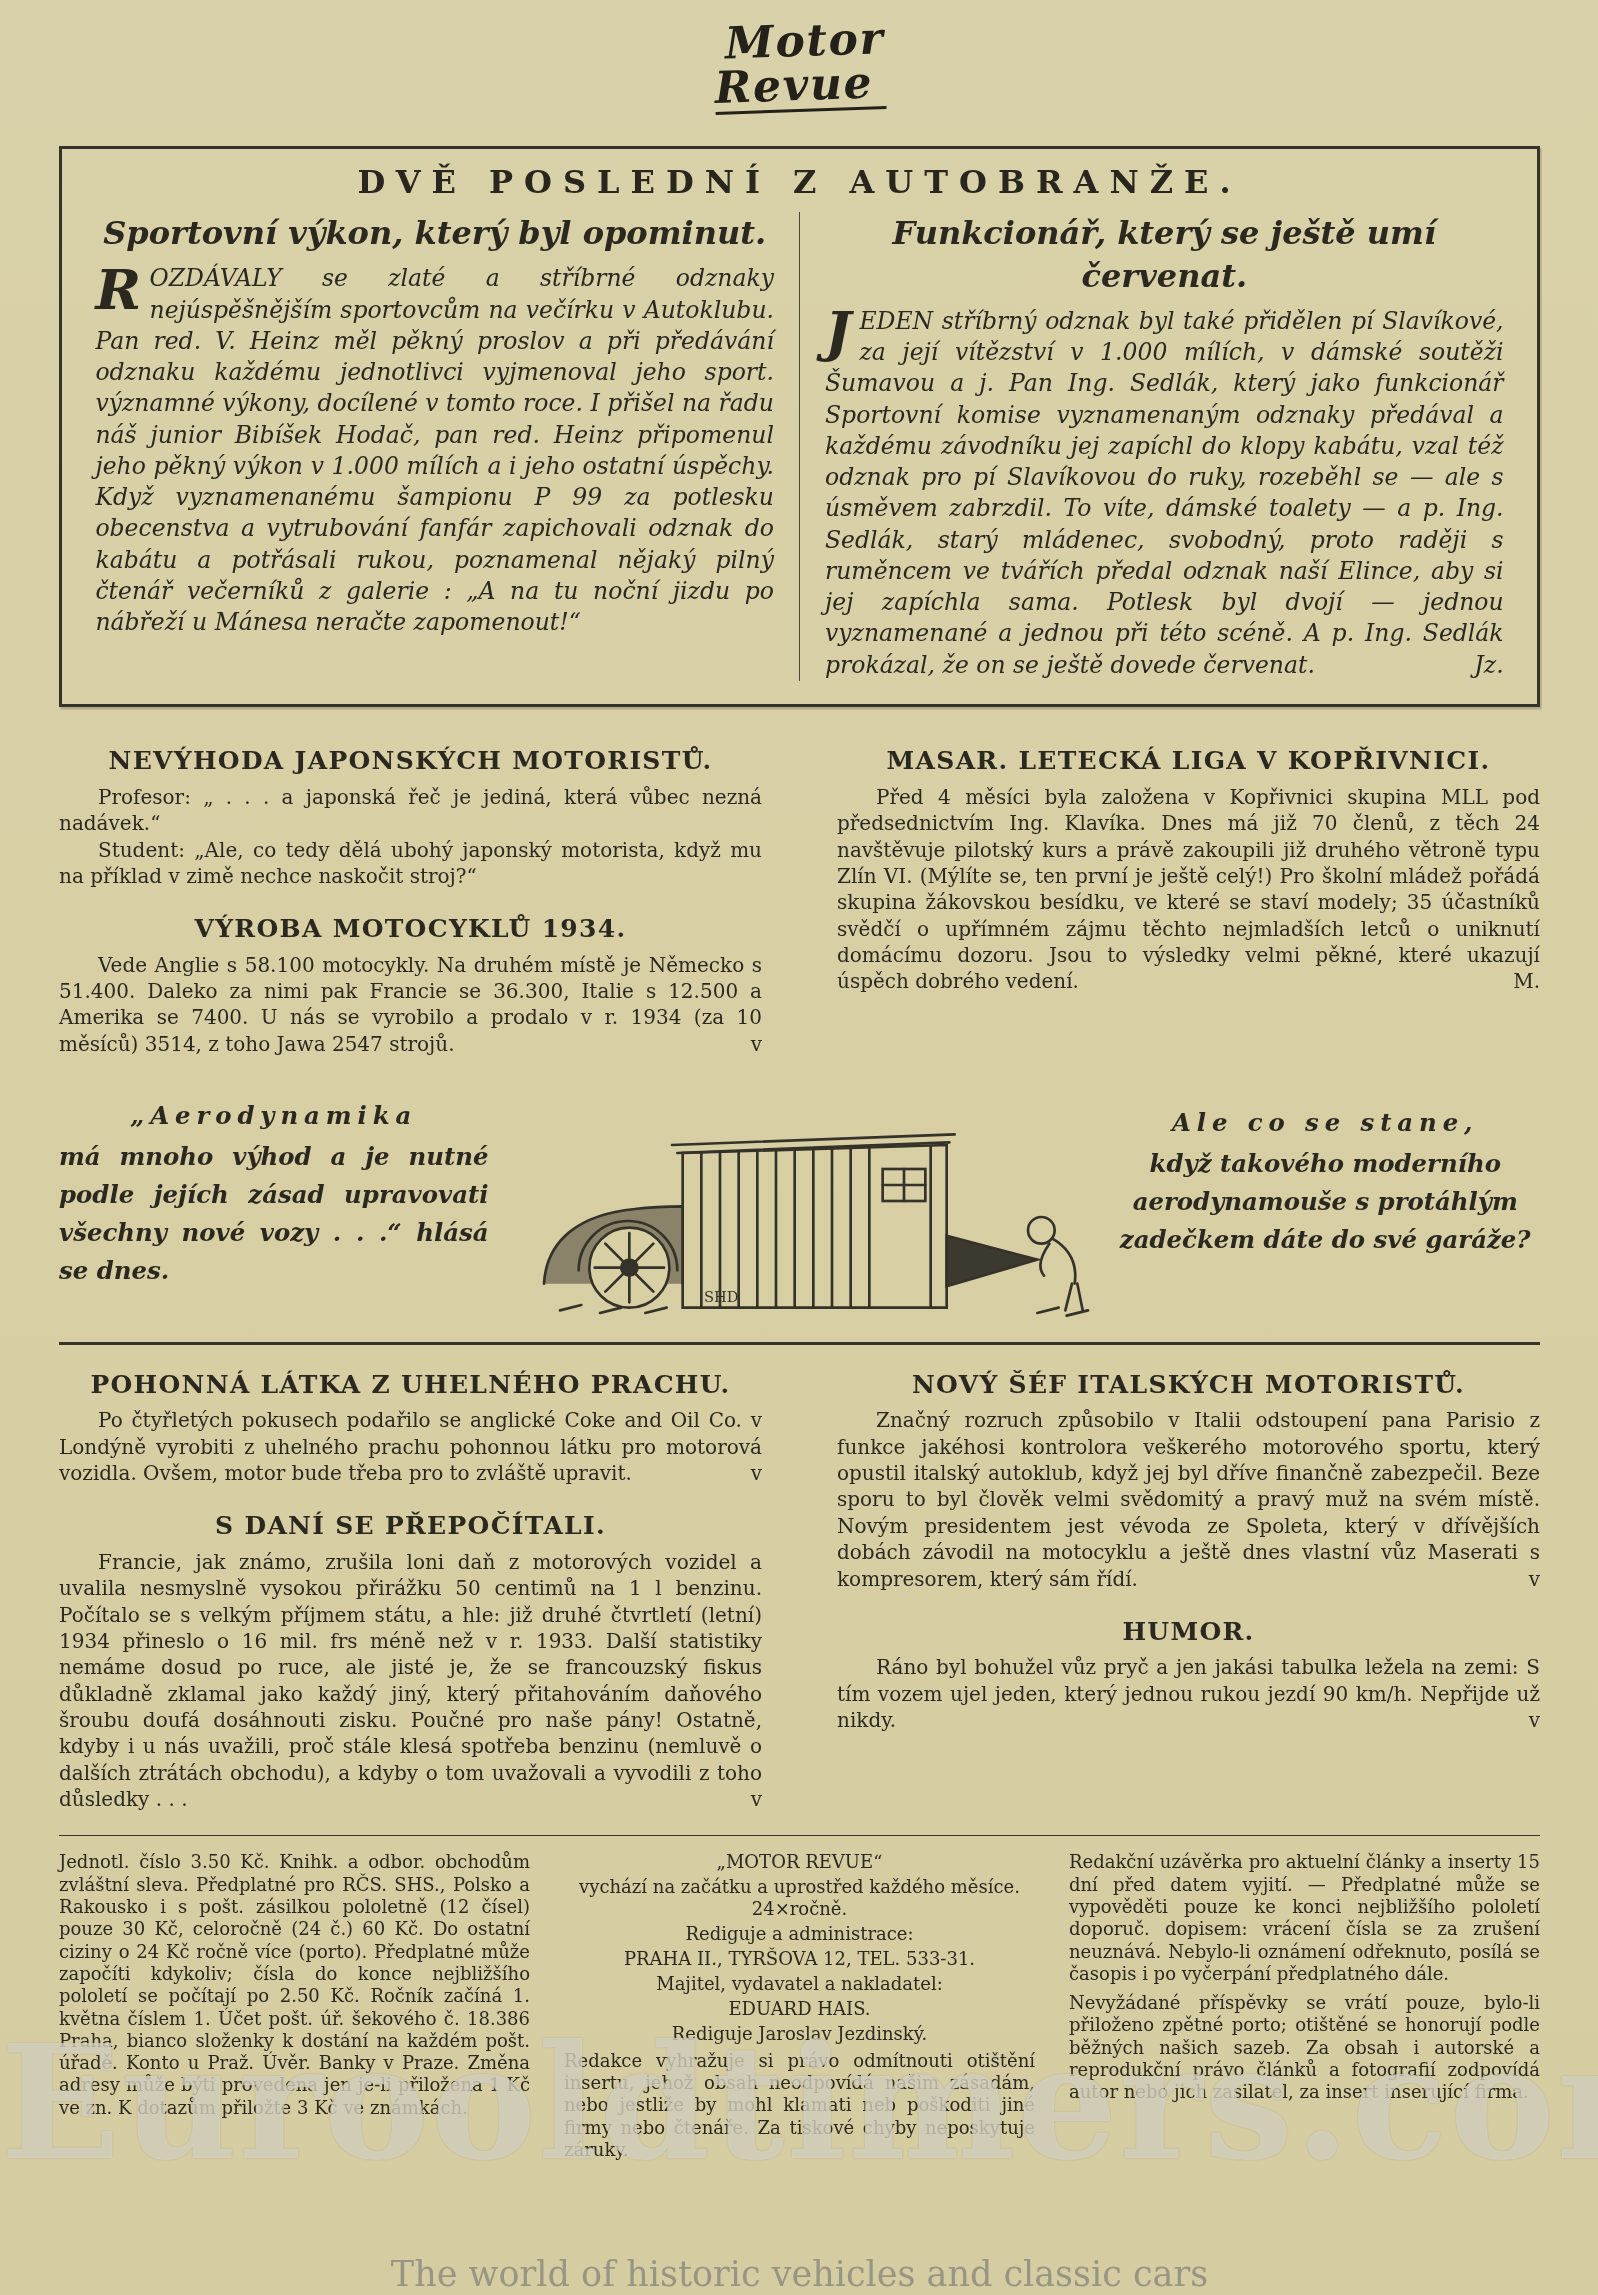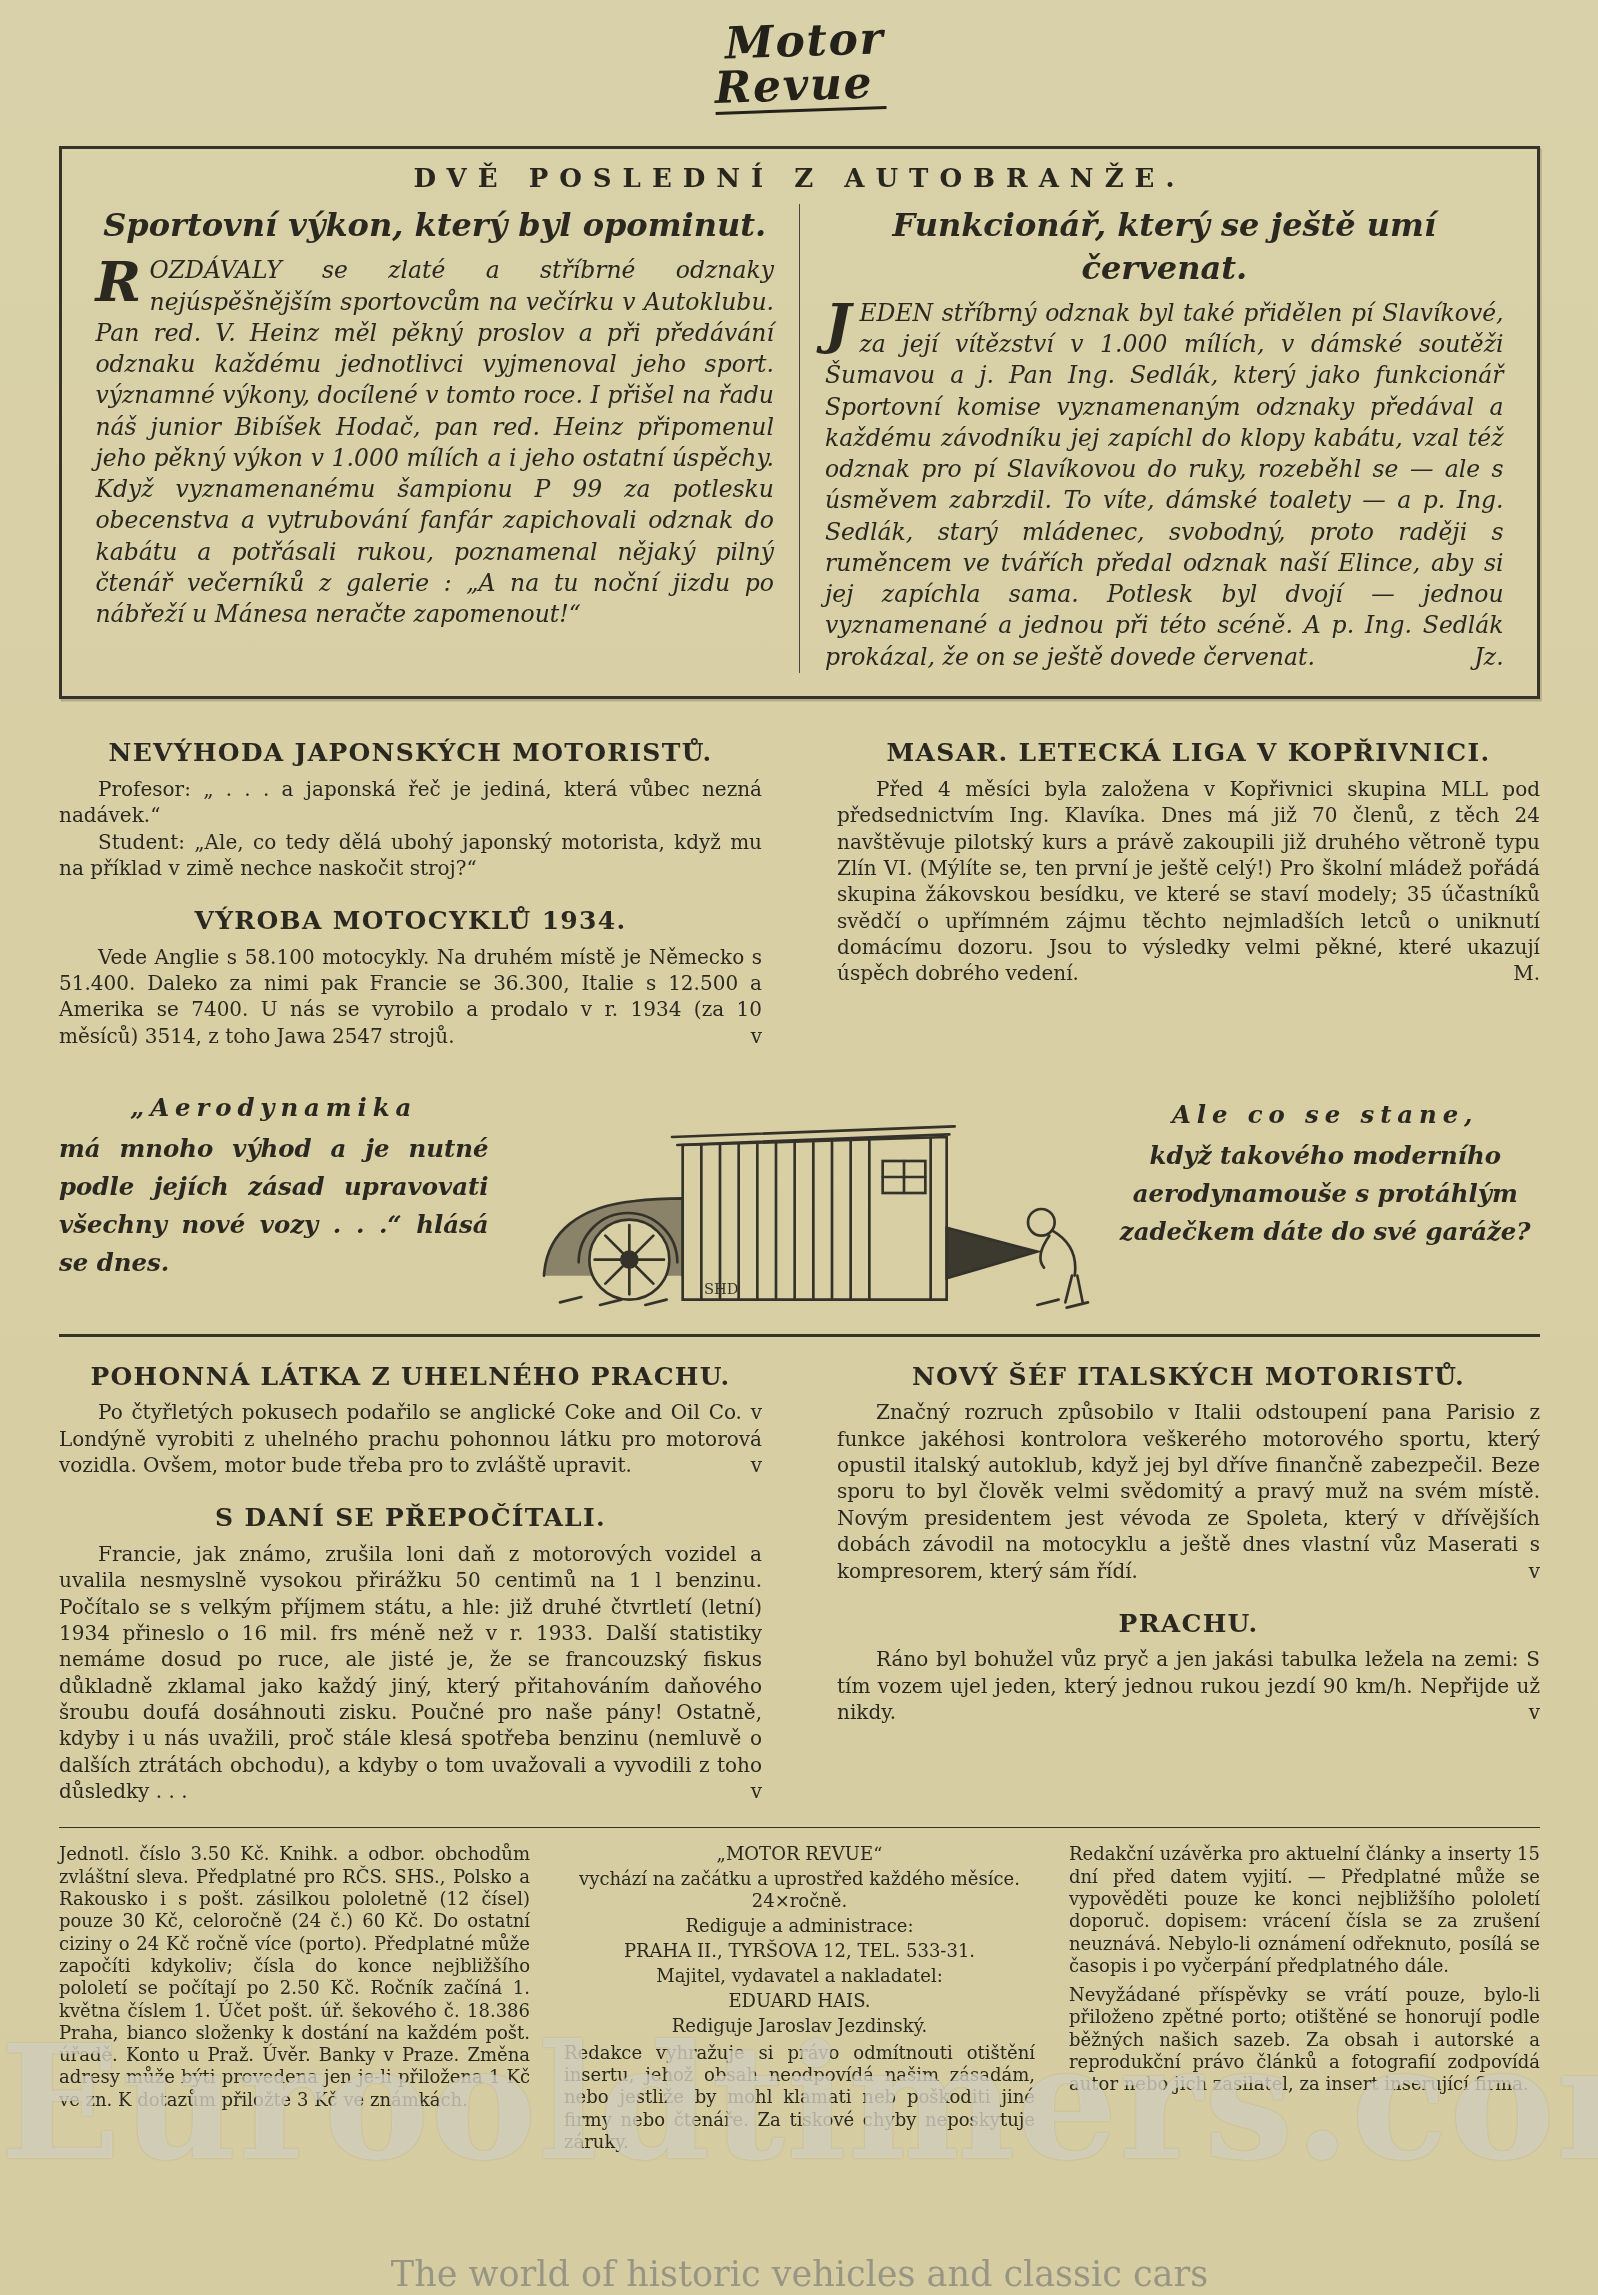--- a/index.html
+++ b/index.html
@@ -16,21 +16,21 @@
   
   .logo{padding-top:18.5px;text-align:center;line-height:1}
   .logo-inner{display:inline-block;transform:rotate(-2deg);text-align:left}
   .logo-l1,.logo-l2{font-style:italic;font-weight:bold;font-size:44px;letter-spacing:1.7px;color:#23211a}
   .logo-l1{margin-left:11.8px}
   .logo-l2{border-bottom:3.4px solid #23211a;padding-bottom:1.7px}
 
   
   .box{margin:35px 59px 0;border:3.4px solid #363329;padding:13.4px 8.4px 23.5px;
        box-shadow:1.7px 2.5px 0 rgba(70,64,48,.25)}
-  .box-title{margin:0;text-align:center;font-size:26px;font-weight:bold;letter-spacing:11px;color:#29261e}
+  .box-title{margin:0;text-align:center;font-size:32px;font-weight:bold;letter-spacing:11px;color:#29261e}
   .box-cols{display:flex;margin-top:11.8px}
   .box-col{flex:1 1 0;padding:0 25px;font-style:italic;font-size:23.5px;line-height:1.33;text-align:justify}
   .box-col.second{border-left:1.7px solid #4a473a}
   .box-heading{margin:0 0 8.4px;text-align:center;font-size:32px;font-weight:bold;font-style:italic}
   .box-body{margin:0}
   .dropcap{float:left;font-size:55px;line-height:45px;font-weight:bold;margin:3.4px 8.4px 0 0}
 
   
   .cols{display:flex;gap:75px;margin:39px 59px 0}
   .col{flex:1 1 0;min-width:0}
@@ -186,21 +186,21 @@
         <h3 class="article-heading">S DANÍ SE PŘEPOČÍTALI.</h3>
         <p><span>Francie, jak známo, zrušila loni daň z motorových vozidel a uvalila nesmyslně vysokou přirážku 50 centimů na 1 l benzinu. Počítalo se s velkým příjmem státu, a hle: již druhé čtvrtletí (letní) 1934 přineslo o 16 mil. frs méně než v r. 1933. Další statistiky nemáme dosud po ruce, ale jisté je, že se francouzský fiskus důkladně zklamal jako každý jiný, který přitahováním daňového šroubu doufá dosáhnouti zisku. Poučné pro naše pány! Ostatně, kdyby i u nás uvažili, proč stále klesá spotřeba benzinu (nemluvě o dalších ztrátách obchodu), a kdyby o tom uvažovali a vyvodili z toho důsledky . . .</span><span class="sig">v</span></p>
       </article>
     </div>
     <div class="col">
       <article class="article">
         <h3 class="article-heading">NOVÝ ŠÉF ITALSKÝCH MOTORISTŮ.</h3>
         <p><span>Značný rozruch způsobilo v Italii odstoupení pana Parisio z funkce jakéhosi kontrolora veškerého motorového sportu, který opustil italský autoklub, když jej byl dříve finančně zabezpečil. Beze sporu to byl člověk velmi svědomitý a pravý muž na svém místě. Novým presidentem jest vévoda ze Spoleta, který v dřívějších dobách závodil na motocyklu a ještě dnes vlastní vůz Maserati s kompresorem, který sám řídí.</span><span class="sig">v</span></p>
       </article>
       <article class="article">
-        <h3 class="article-heading">PRACHU.</h3>
+        <h3 class="article-heading">HUMOR.</h3>
         <p><span>Ráno byl bohužel vůz pryč a jen jakási tabulka ležela na zemi: S tím vozem ujel jeden, který jednou rukou jezdí 90 km/h. Nepřijde už nikdy.</span><span class="sig">v</span></p>
       </article>
     </div>
   </section>
 
   <div class="rule thin"></div>
 
   <section class="imprint">
     <div class="imprint-col">
       <p>Jednotl. číslo 3.50 Kč. Knihk. a odbor. obchodům zvláštní sleva. Předplatné pro RČS. SHS., Polsko a Rakousko i s pošt. zásilkou pololetně (12 čísel) pouze 30 Kč, celoročně (24 č.) 60 Kč. Do ostatní ciziny o 24 Kč ročně více (porto). Předplatné může započíti kdykoliv; čísla do konce nejbližšího pololetí se počítají po 2.50 Kč. Ročník začíná 1. května číslem 1. Účet pošt. úř. šekového č. 18.386 Praha, bianco složenky k dostání na každém pošt. úřadě. Konto u Praž. Úvěr. Banky v Praze. Změna adresy může býti provedena jen je-li přiložena 1 Kč ve zn. K dotazům přiložte 3 Kč ve známkách.</p>

